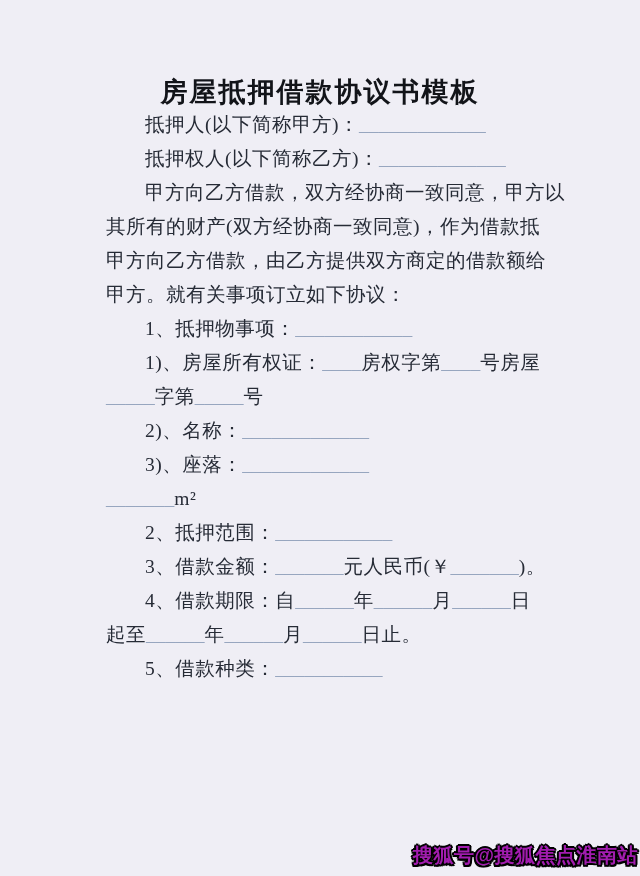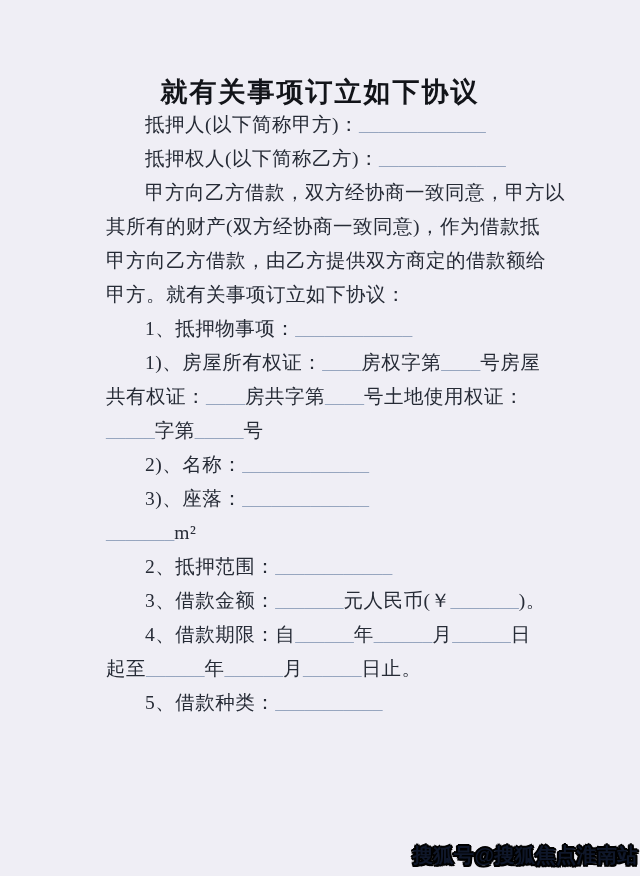--- a/index.html
+++ b/index.html
@@ -37,45 +37,44 @@
     letter-spacing: 0;
   }
   .watermark {
     position: absolute;
     right: 2px;
     bottom: 7px;
     font-family: "Liberation Sans", "DejaVu Sans", sans-serif;
     font-weight: 700;
     font-size: 20px;
     letter-spacing: 0.5px;
-    color: #0f172a;
+    color: #a21caf;
     text-shadow:
       -1.5px -1.5px 0 #000, 1.5px -1.5px 0 #000,
       -1.5px 1.5px 0 #000, 1.5px 1.5px 0 #000,
       0 -2px 0 #000, 0 2px 0 #000,
       -2px 0 0 #000, 2px 0 0 #000;
   }
 </style>
 </head>
 <body>
 
 <div class="page">
 
-  <h1 class="title">就有关事项订立如下协议</h1>
+  <h1 class="title">房屋抵押借款协议书模板</h1>
 
   <div class="doc-body">
     <p class="doc-line indent">抵押人(以下简称甲方)：<span class="blank">_____________</span></p>
     <p class="doc-line indent">抵押权人(以下简称乙方)：<span class="blank">_____________</span></p>
     <p class="doc-line indent">甲方向乙方借款，双方经协商一致同意，甲方以</p>
     <p class="doc-line">其所有的财产(双方经协商一致同意)，作为借款抵</p>
     <p class="doc-line">甲方向乙方借款，由乙方提供双方商定的借款额给</p>
     <p class="doc-line">甲方。就有关事项订立如下协议：</p>
     <p class="doc-line indent">1、抵押物事项：<span class="blank">____________</span></p>
     <p class="doc-line indent">1)、房屋所有权证：<span class="blank">____</span>房权字第<span class="blank">____</span>号房屋</p>
-    <p class="doc-line">共有权证：<span class="blank">____</span>房共字第<span class="blank">____</span>号土地使用权证：</p>
     <p class="doc-line"><span class="blank">_____</span>字第<span class="blank">_____</span>号</p>
     <p class="doc-line indent">2)、名称：<span class="blank">_____________</span></p>
     <p class="doc-line indent">3)、座落：<span class="blank">_____________</span></p>
     <p class="doc-line"><span class="blank">_______</span>m²</p>
     <p class="doc-line indent">2、抵押范围：<span class="blank">____________</span></p>
     <p class="doc-line indent">3、借款金额：<span class="blank">_______</span>元人民币(￥<span class="blank">_______</span>)。</p>
     <p class="doc-line indent">4、借款期限：自<span class="blank">______</span>年<span class="blank">______</span>月<span class="blank">______</span>日</p>
     <p class="doc-line">起至<span class="blank">______</span>年<span class="blank">______</span>月<span class="blank">______</span>日止。</p>
     <p class="doc-line indent">5、借款种类：<span class="blank">___________</span></p>
   </div>

